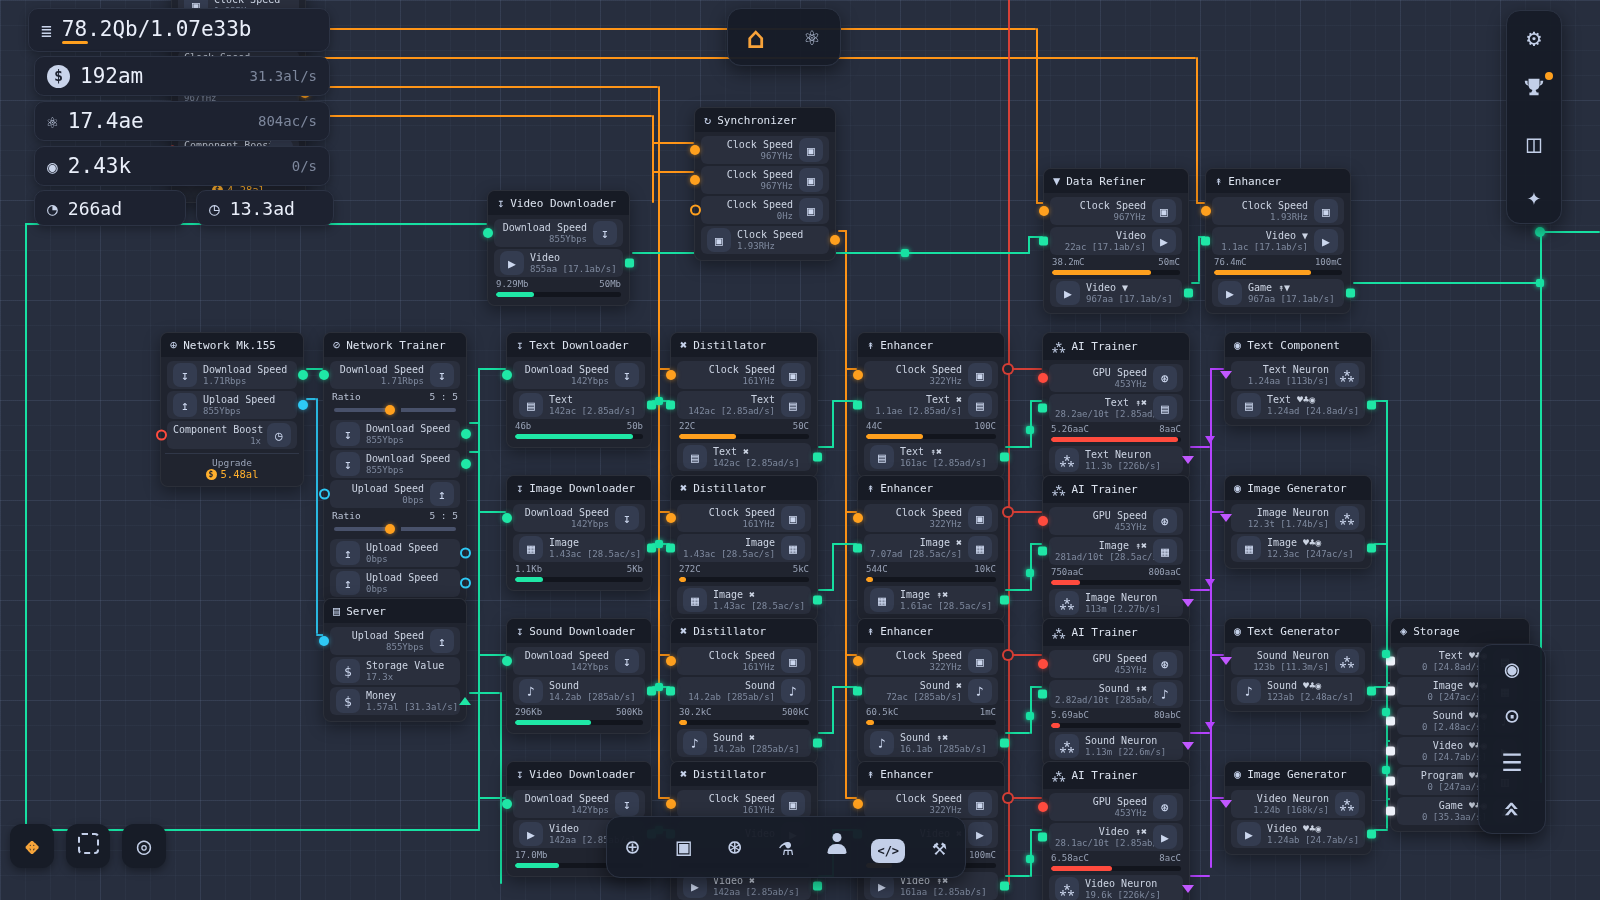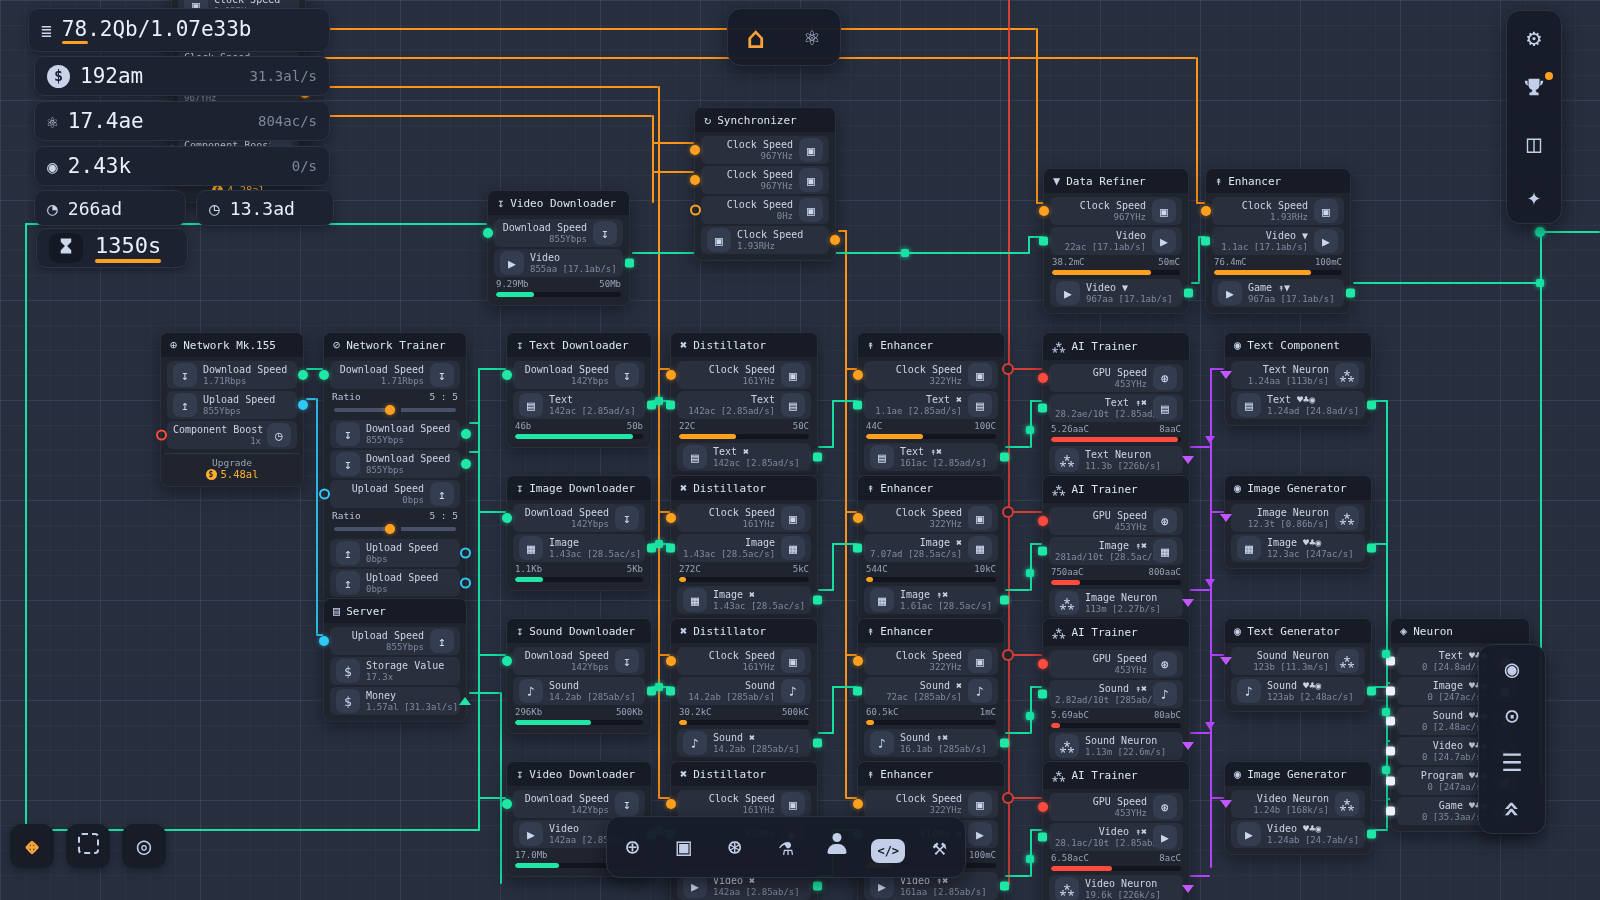--- a/index.html
+++ b/index.html
@@ -853,21 +853,21 @@
       </div>
       <div class="node" style="left: 1224px; top: 475px; width: 148px;">
         <div class="hd">
           <span class="hi">◉</span>
           <span>Image Generator</span>
         </div>
         <div class="row rt">
           <span class="port pl" style="width: 0px; height: 0px; border-left: 6px solid transparent; border-right: 6px solid transparent; border-top: 8px solid rgb(193, 88, 255);"></span>
           <div class="txt">
             <div class="t">Image Neuron</div>
-            <div class="s">12.3t [0.86b/s]</div>
+            <div class="s">12.3t [1.74b/s]</div>
           </div>
           <span class="ib">⁂</span>
         </div>
         <div class="row">
           <span class="ib">▦</span>
           <div class="txt">
             <div class="t">Image ♥♣◉</div>
             <div class="s">12.3ac [247ac/s]</div>
           </div>
           <span class="port pr" style="width: 9px; height: 9px; border-radius: 2px; background: rgb(31, 231, 166); box-shadow: rgba(31, 231, 166, 0.533) 0px 0px 5px;"></span>
@@ -1039,21 +1039,21 @@
           <div class="txt">
             <div class="t">Sound ♥♣◉</div>
             <div class="s">123ab [2.48ac/s]</div>
           </div>
           <span class="port pr" style="width: 9px; height: 9px; border-radius: 2px; background: rgb(31, 231, 166); box-shadow: rgba(31, 231, 166, 0.533) 0px 0px 5px;"></span>
         </div>
       </div>
       <div class="node" style="left: 1390px; top: 618px; width: 140px;">
         <div class="hd">
           <span class="hi">◈</span>
-          <span>Neuron</span>
+          <span>Storage</span>
         </div>
         <div class="row rt">
           <span class="port pl" style="width: 9px; height: 9px; border-radius: 2px; background: rgb(238, 242, 250); box-shadow: rgba(238, 242, 250, 0.533) 0px 0px 5px;"></span>
           <div class="txt">
             <div class="t">Text ♥♣◉</div>
             <div class="s">0 [24.8ad/s]</div>
           </div>
           <span class="ib">▤</span>
         </div>
         <div class="row rt">
@@ -1312,28 +1312,20 @@
     <span class="prate">0/s</span>
   </div>
   <div class="pill" style="left:34px;top:190px;width:152px;height:36px">
     <span class="picon">◔</span>
     <span class="pmain" style="font-size:18px">266ad</span>
   </div>
   <div class="pill" style="left:196px;top:190px;width:138px;height:36px">
     <span class="picon">◷</span>
     <span class="pmain" style="font-size:18px">13.3ad</span>
   </div>
-  <div class="pill" style="left:36px;top:228px;width:152px;height:40px;gap:12px">
-    <span class="ttile">
-        <span><svg width="18" height="18" viewBox="0 0 24 24" fill="currentColor">
-            <path d="M5 2h14v4.5L13.5 12 19 17.5V22H5v-4.5L10.5 12 5 6.5V2z"></path>
-          </svg></span>
-      </span>
-    <span class="tmain">1350s</span>
-  </div>
 
   <div class="bar" id="tb-top">
       <div class="tbtn">
         <span><span class="g-home">⌂</span></span>
       </div>
       <div class="tbtn">
         <span>⚛</span>
       </div>
     </div>
   <div class="bar" id="tb-right">

